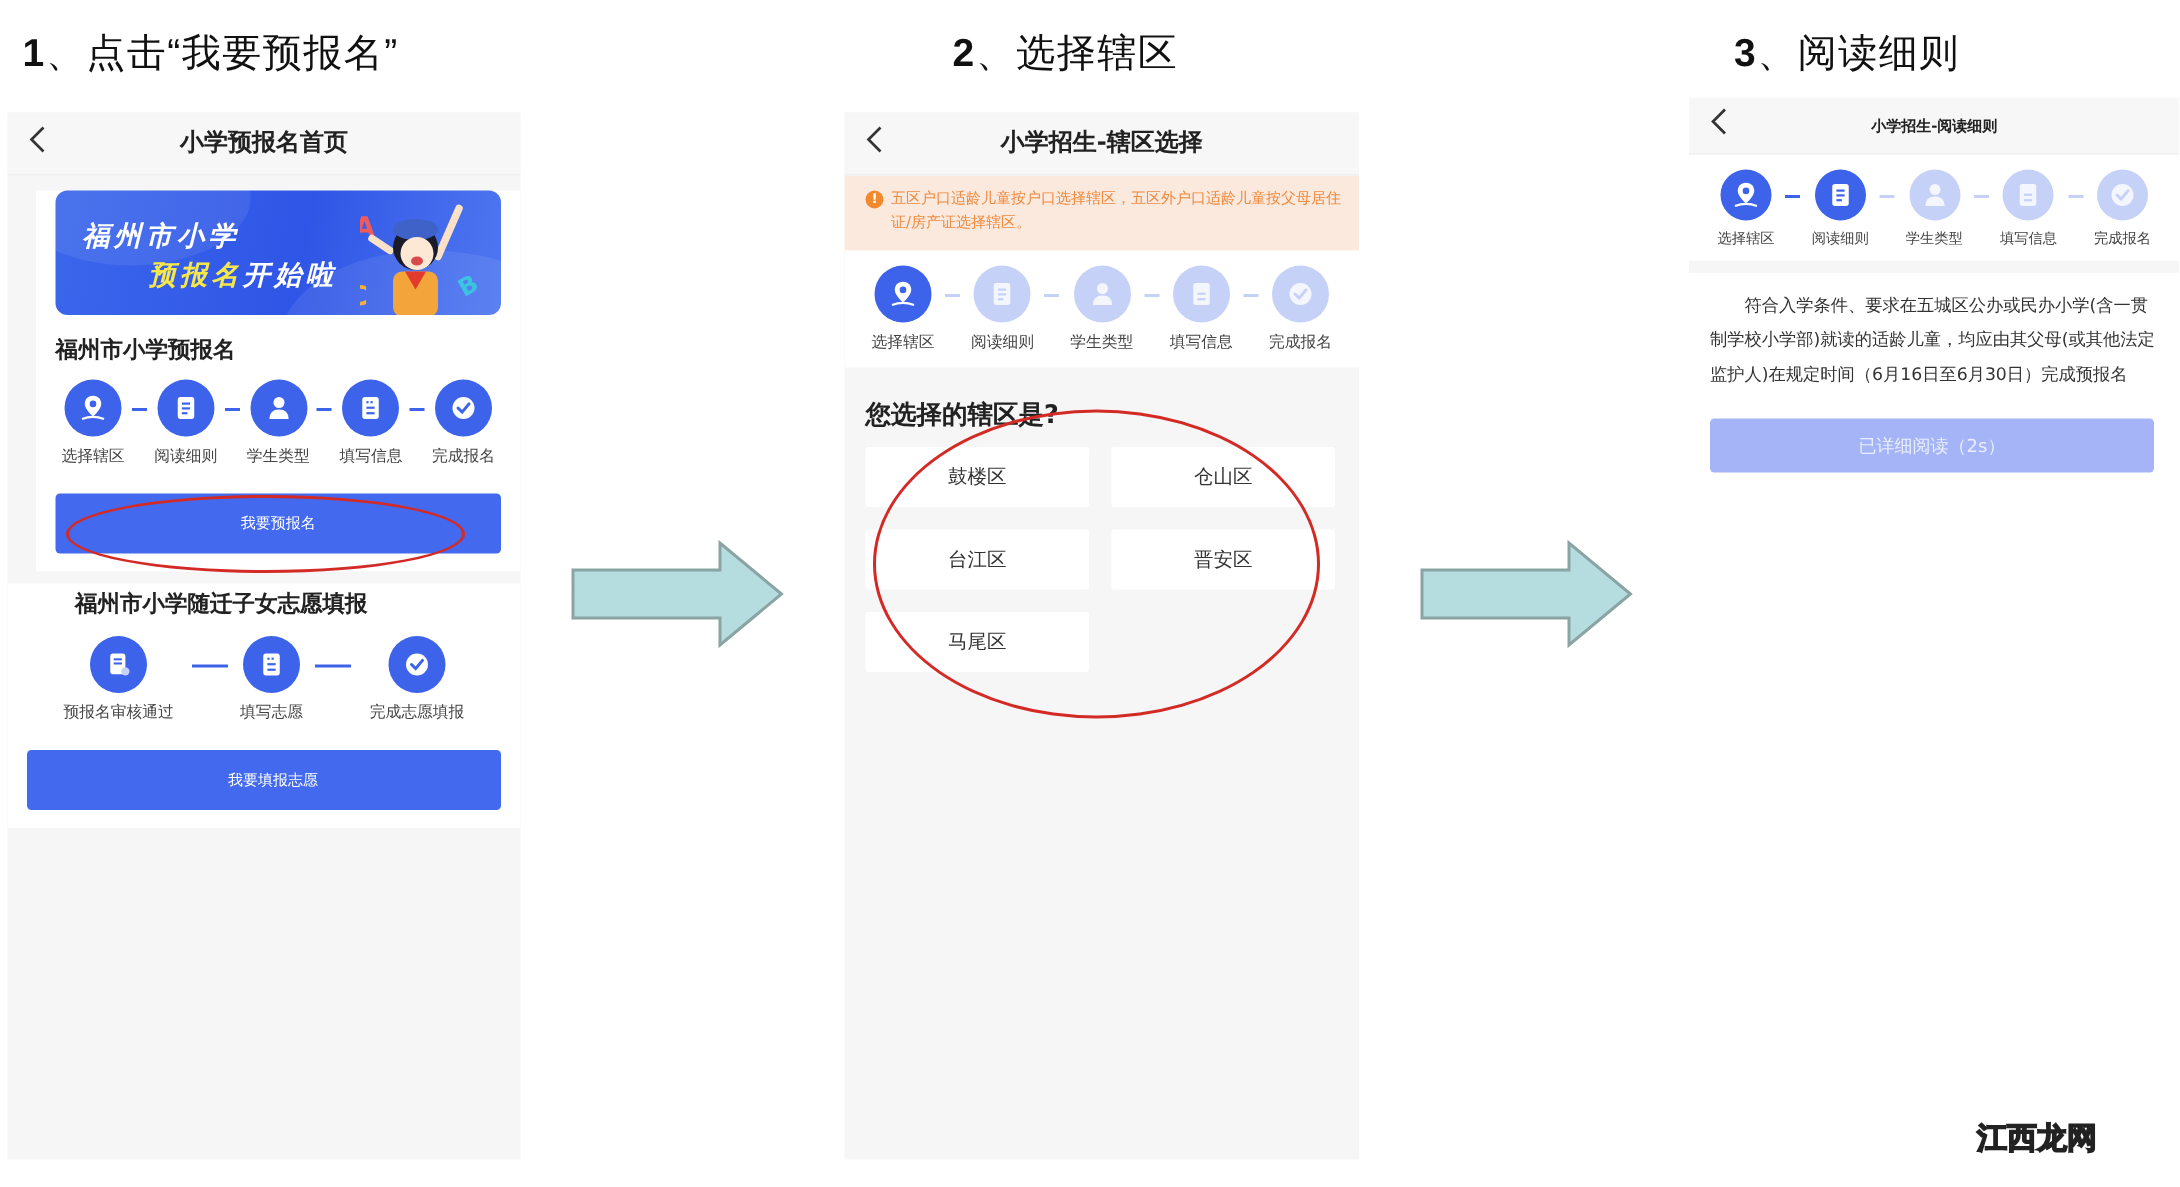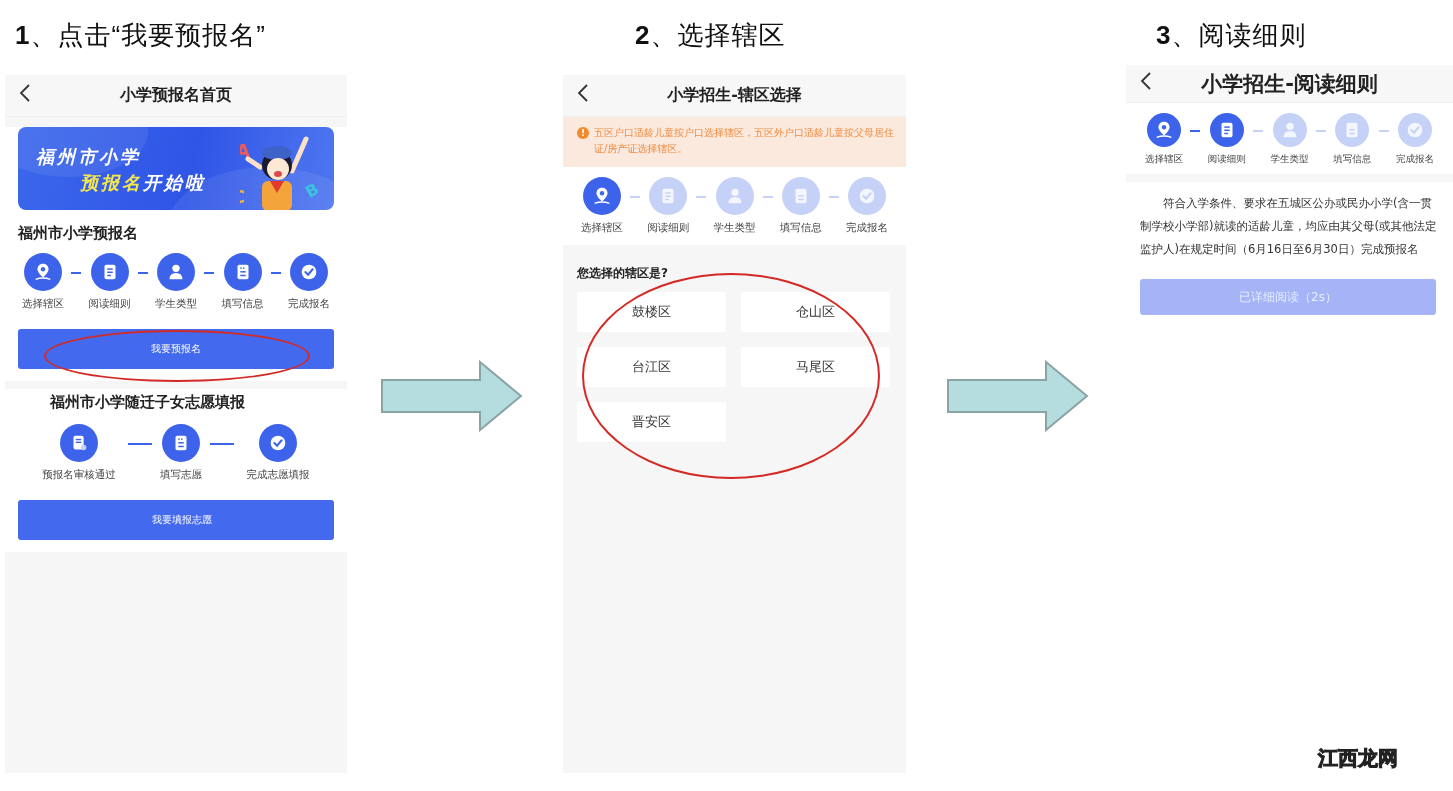--- a/index.html
+++ b/index.html
@@ -39,21 +39,21 @@
 
   .btn { display: flex; align-items: center; justify-content: center; height: 40px; background: #4369ee; color: #fff; font-size: 10px; border-radius: 3px; cursor: pointer; }
 
   .red-ellipse { position: absolute; border: 2px solid #d32a25; border-radius: 50%; pointer-events: none; }
 
   
   #p2 { left: 563px; top: 75px; width: 343px; height: 698px; background: #f6f6f6; }
   .notice { background: #fbe9de; padding: 8px 12px 10px 14px; font-size: 10px; color: #ef8a3e; line-height: 16px; display: flex; }
   .notice .warn { width: 12px; height: 12px; border-radius: 50%; background: #f18a2f; color: #fff; font-size: 9px; font-weight: bold; display: flex; align-items: center; justify-content: center; flex: 0 0 auto; margin-top: 2px; margin-right: 5px; }
   #p2 .stepsbar { background: #fff; padding: 0 14px 10px; }
-  .q { font-size: 12px; font-weight: bold; color: #222; padding: 20px 14px 10px; }
+  .q { font-size: 17px; font-weight: bold; color: #222; padding: 20px 14px 10px; }
   .grid { display: grid; grid-template-columns: 149px 149px; column-gap: 15px; row-gap: 15px; padding: 0 14px; }
   .cell { background: #fff; height: 40px; display: flex; align-items: center; justify-content: center; font-size: 13px; color: #333; cursor: pointer; border-radius: 2px; }
 
   
   #p3 { left: 1126px; top: 65px; width: 327px; height: 290px; background: #fff; }
   #p3 .stepsbar { background: #fff; padding: 0 13px 8px; }
   #p3 .strip { height: 8px; background: #f6f6f6; }
   .rules { padding: 10px 12px 0 14px; font-size: 11.5px; color: #333; line-height: 23px; text-indent: 2em; }
   .btn-disabled { margin: 18px 17px 0 14px; height: 36px; background: #a4b4f7; color: #e8edff; font-size: 12px; border-radius: 3px; display: flex; align-items: center; justify-content: center; cursor: default; }
 
@@ -69,21 +69,21 @@
 <div class="step-title" style="left:635px; top:18px;"><b>2</b><span>、选择辖区</span></div>
 <div class="step-title" style="left:1156px; top:18px;"><b>3</b><span>、阅读细则</span></div>
 
 <div class="phone" id="p1">
   <div class="navbar">
     <span class="back"><svg viewBox="0 0 12 20">
           <path d="M10 2 L2 10 L10 18" fill="none" stroke="#333" stroke-width="1.8"></path>
         </svg></span>
     <span class="title">小学预报名首页</span>
   </div>
-  <div class="sec" style="padding-bottom:12px;">
+  <div class="sec" style="padding-bottom:12px;margin-left:19px;">
     <div class="banner">
       <div class="blob" style="left:-30px; top:-40px; width:160px; height:90px;"></div>
       <div class="blob" style="left:150px; top:40px; width:200px; height:120px;"></div>
       <div class="l1">福州市小学</div>
       <div class="l2"><span class="y">预报名</span><span class="w">开始啦</span></div>
       <svg class="girl" viewBox="0 0 80 80">
         <text x="-4" y="26" font-size="18" font-weight="bold" fill="#ef5b5b" font-family="DejaVu Sans, sans-serif">A</text>
         <text x="-8" y="72" font-size="18" font-weight="bold" fill="#f2b23a" font-family="DejaVu Sans, sans-serif">C</text>
         <text x="66" y="66" font-size="16" font-weight="bold" fill="#3ac4e0" font-family="DejaVu Sans, sans-serif" transform="rotate(-30 70 60)">B</text>
         <path d="M20 36 L8 28" stroke="#fbe1c8" stroke-width="5" stroke-linecap="round"></path>
@@ -270,36 +270,36 @@
           </div>
         <span class="lbl">完成报名</span>
       </div>
     </div>
   </div>
   <div class="q">您选择的辖区是?</div>
   <div class="grid">
     <div class="cell">鼓楼区</div>
     <div class="cell">仓山区</div>
     <div class="cell">台江区</div>
+    <div class="cell">晋安区</div>
     <div class="cell">马尾区</div>
-    <div class="cell">晋安区</div>
   </div>
 </div>
 <div class="red-ellipse" style="left:582px; top:273px; width:298px; height:206px;"></div>
 
 <svg class="arrow" style="left:946px; top:360px;" width="145" height="72" viewBox="0 0 145 72">
   <path d="M2 20 L100 20 L100 2 L141 36 L100 70 L100 52 L2 52 Z" fill="#b5dde0" stroke="#8aa3a3" stroke-width="2"></path>
 </svg>
 
 <div class="phone" id="p3">
   <div class="navbar" style="height:38px;">
     <span class="back" style="top:6px;"><svg viewBox="0 0 12 20">
           <path d="M10 2 L2 10 L10 18" fill="none" stroke="#333" stroke-width="1.8"></path>
         </svg></span>
-    <span class="title" style="font-size:21px;">小学招生-阅读细则</span>
+    <span class="title" style="font-size:10px;">小学招生-阅读细则</span>
   </div>
   <div class="stepsbar">
     <div class="steps" style="padding-top:10px;">
       <div class="step">
         <div class="circle" style="width:34px;height:34px;">
             <svg viewBox="0 0 24 24">
               <path d="M12 3 C8 3 6 6 6 9 C6 13 12 18 12 18 C12 18 18 13 18 9 C18 6 16 3 12 3 Z" fill="#fff"></path>
               <circle cx="12" cy="9" r="2.4" fill="#3d63ea"></circle>
               <path d="M4 20 Q12 17 20 20" stroke="#fff" stroke-width="1.6" fill="none"></path>
             </svg>

